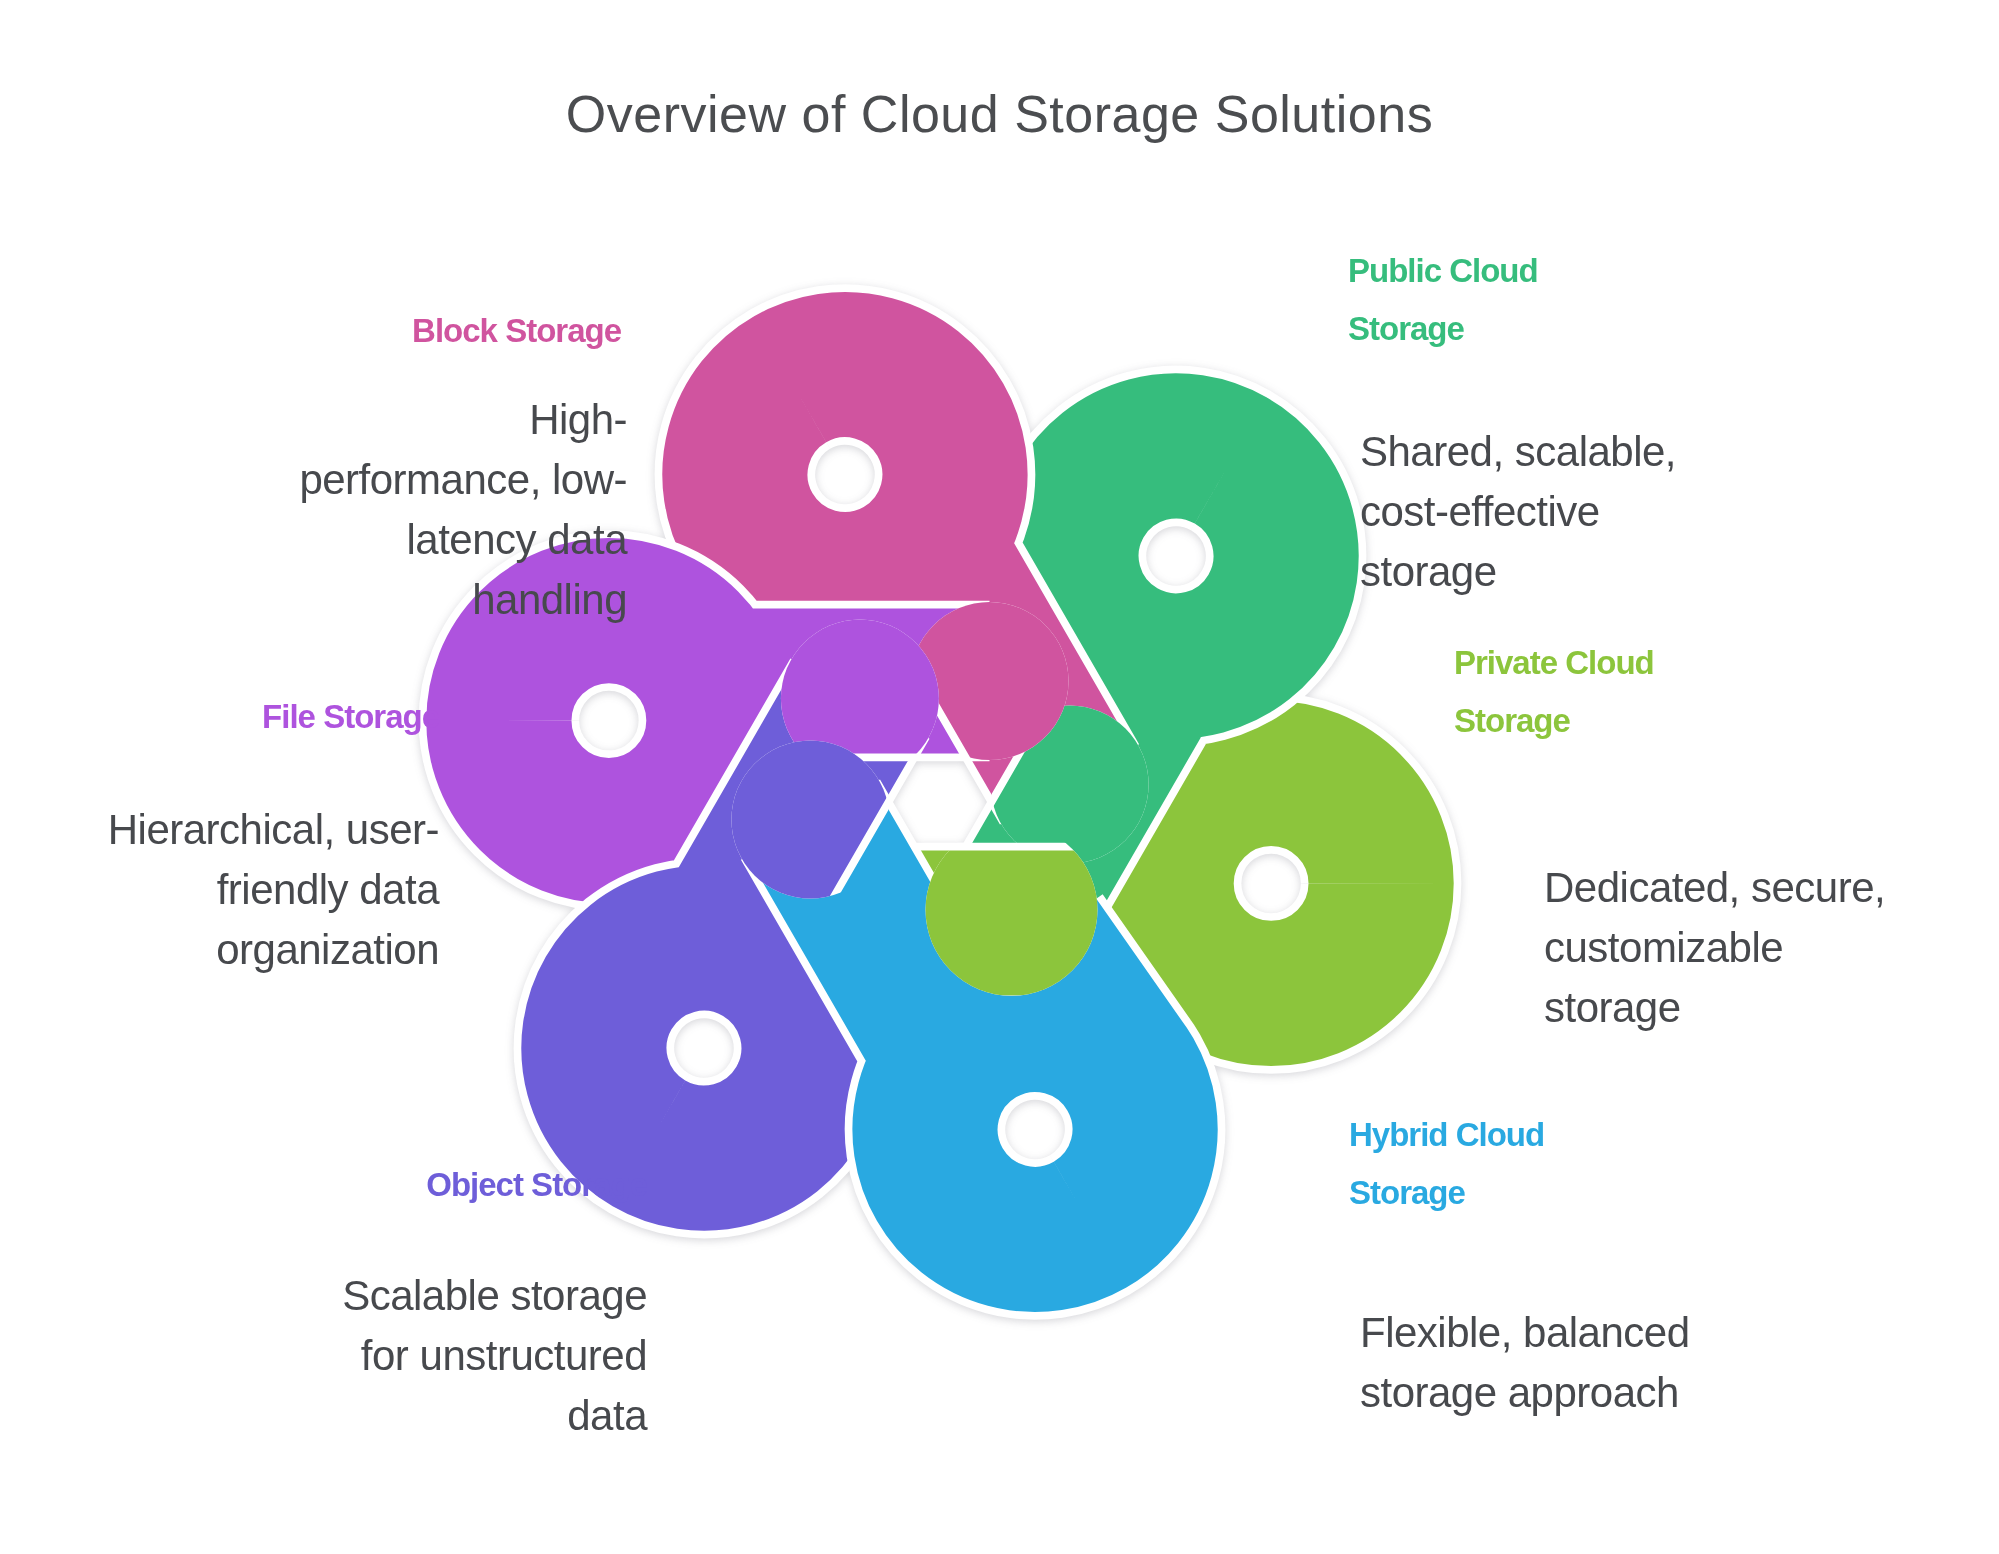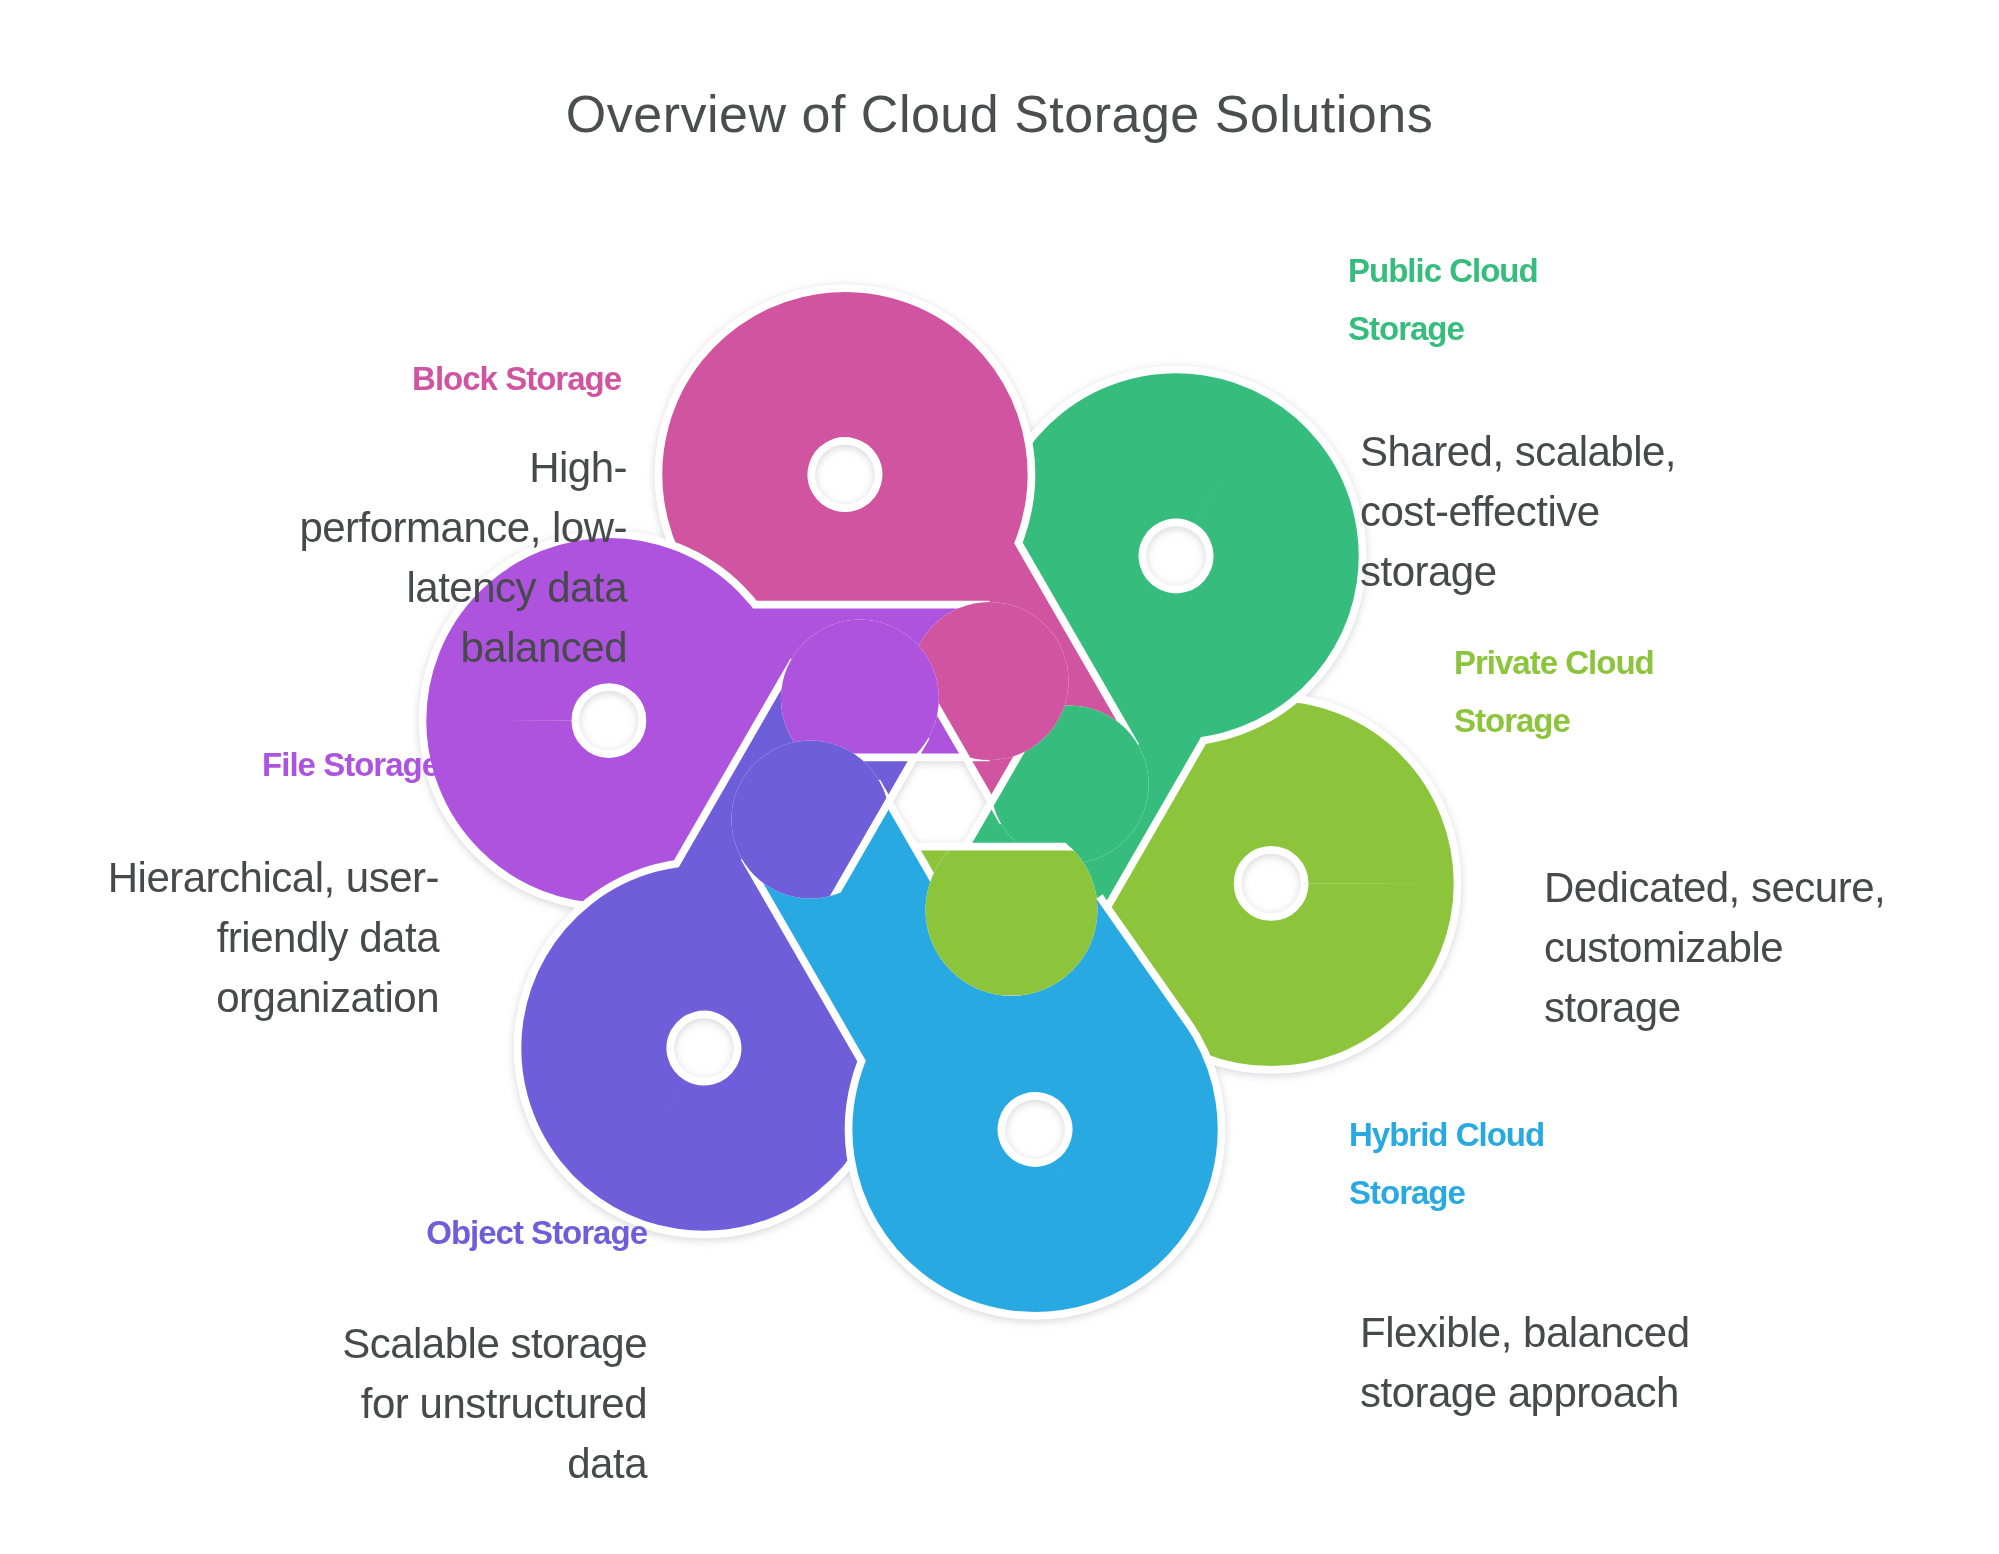--- a/index.html
+++ b/index.html
@@ -63,21 +63,21 @@
   .sec-desc {
     position: absolute;
     margin: 0;
     font-size: 42px;
     font-weight: 400;
     line-height: 60px;
     letter-spacing: -0.5px;
     color: #47494d;
     white-space: pre-line;
   }
-  .align-right { text-align: right; margin-top: 48px; }
+  .align-right { text-align: right; }
   .align-left { text-align: left; }
 </style>
 </head>
 <body>
 
 <div class="canvas">
 
   <h1 class="page-title">Overview of Cloud Storage Solutions</h1>
 
   <svg class="knot-svg" viewBox="0 0 1999 1554" xmlns="http://www.w3.org/2000/svg" aria-hidden="true">
@@ -136,21 +136,21 @@
     </g>
 
     <use href="#loop-object" clip-path="url(#cpE)"></use>
     <use href="#loop-private" clip-path="url(#cpA)"></use>
   </svg>
 
   <h2 class="sec-title align-right" style="right: 1378px; top: 302px; color: rgb(208, 84, 159);">Block Storage</h2>
   <p class="sec-desc align-right" style="right:1372px; top:390px;">High-
 performance, low-
 latency data
-balanced</p>
+handling</p>
 
   <h2 class="sec-title align-left" style="left: 1348px; top: 242px; color: rgb(54, 189, 125);">Public Cloud
 Storage</h2>
   <p class="sec-desc align-left" style="left:1360px; top:422px;">Shared, scalable,
 cost-effective
 storage</p>
 
   <h2 class="sec-title align-left" style="left: 1454px; top: 634px; color: rgb(140, 197, 60);">Private Cloud
 Storage</h2>
   <p class="sec-desc align-left" style="left:1544px; top:818px;margin-top:40px;">Dedicated, secure,

